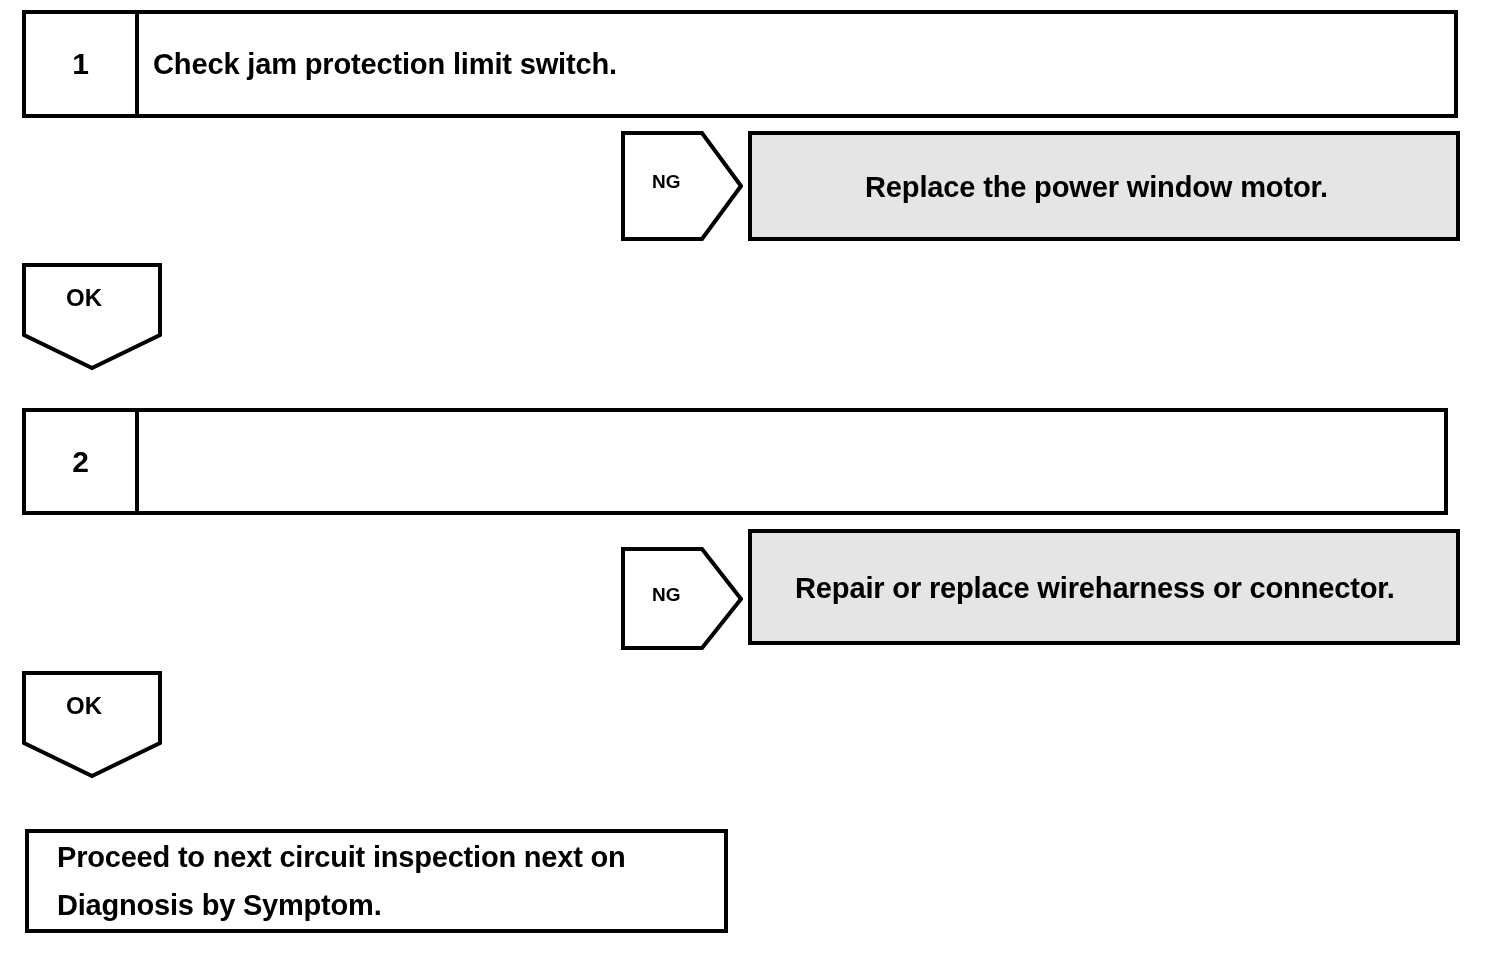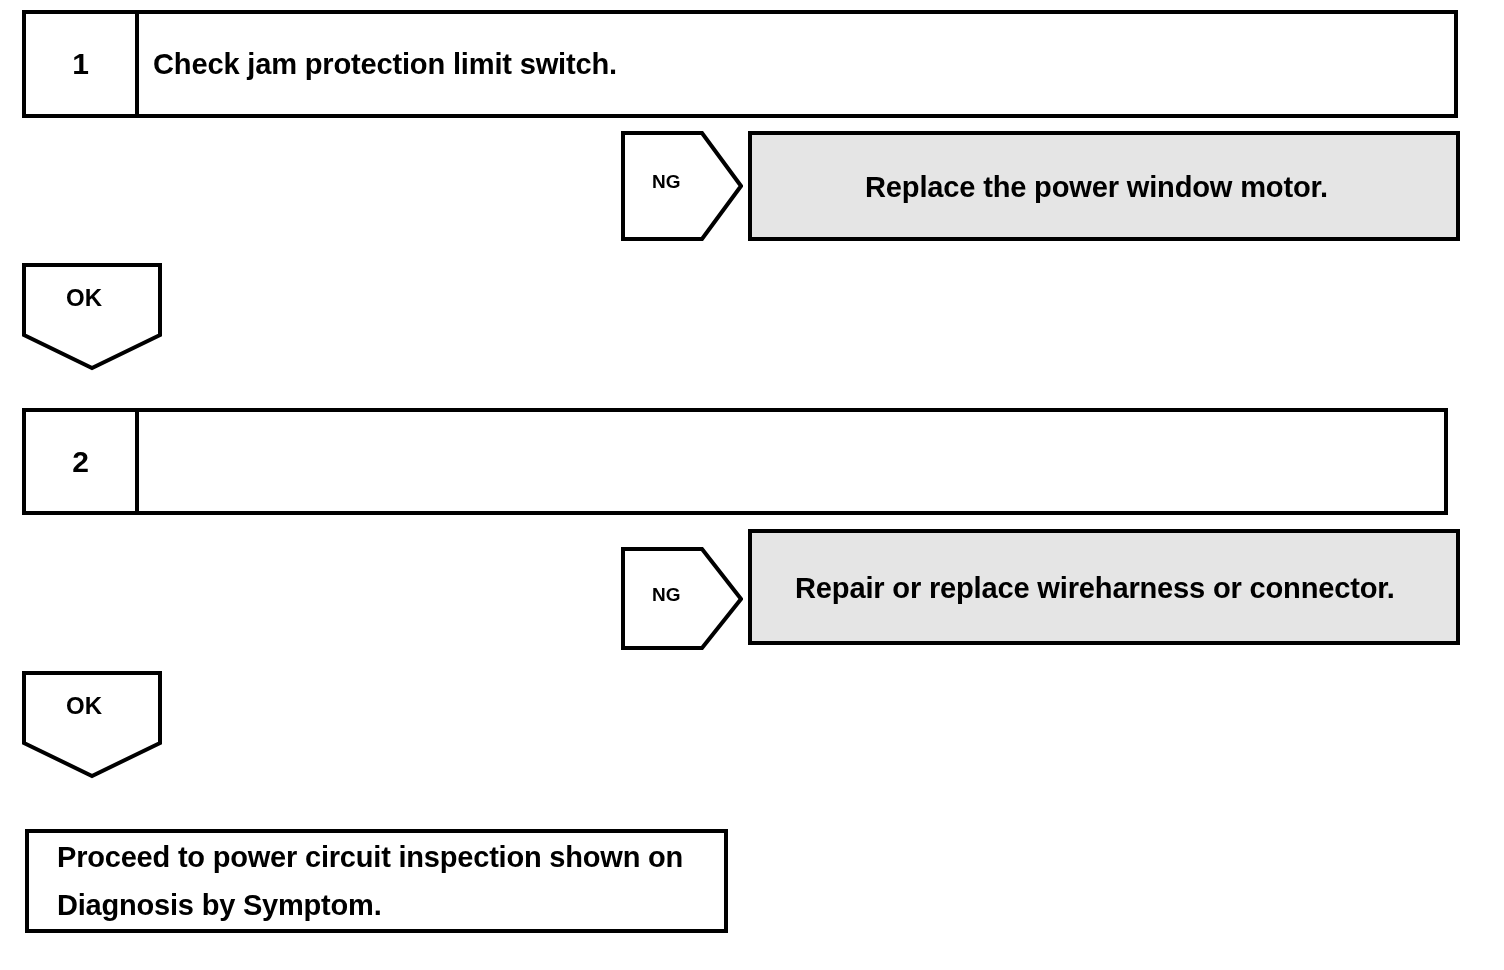--- a/index.html
+++ b/index.html
@@ -163,17 +163,17 @@
   </div>
 
   <div class="ok-arrow" style="left:22px; top:671px; width:140px; height:108px;">
     <svg width="140" height="108" viewBox="0 0 140 108" aria-hidden="true">
       <polygon points="2,2 138,2 138,72 70,105 2,72" fill="#ffffff" stroke="#000000" stroke-width="4" stroke-linejoin="miter"></polygon>
     </svg>
   </div>
   <div class="ok-label" style="left:66px; top:694px;">OK</div>
 
   <div class="abs final-box" style="left:25px; top:829px; width:703px; height:104px;">
-    <div class="lines">Proceed to power circuit inspection shown on
+    <div class="lines">Proceed to next circuit inspection next on
 Diagnosis by Symptom.</div>
   </div>
 
 </div>
 
 </body></html>

